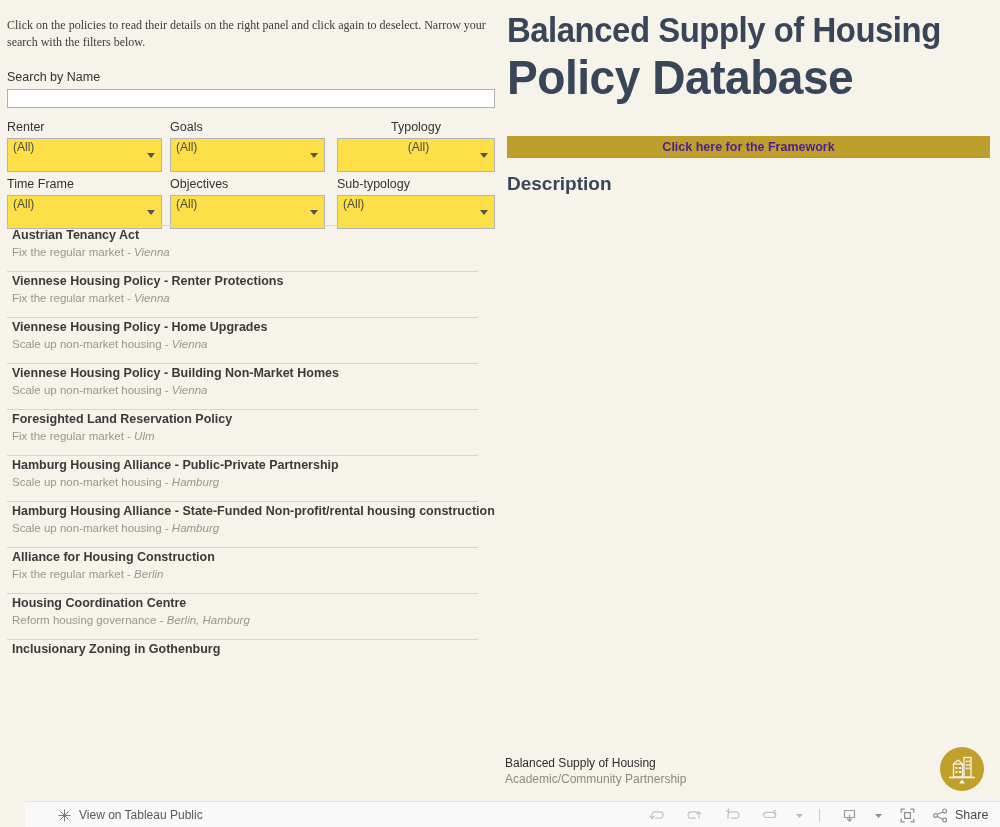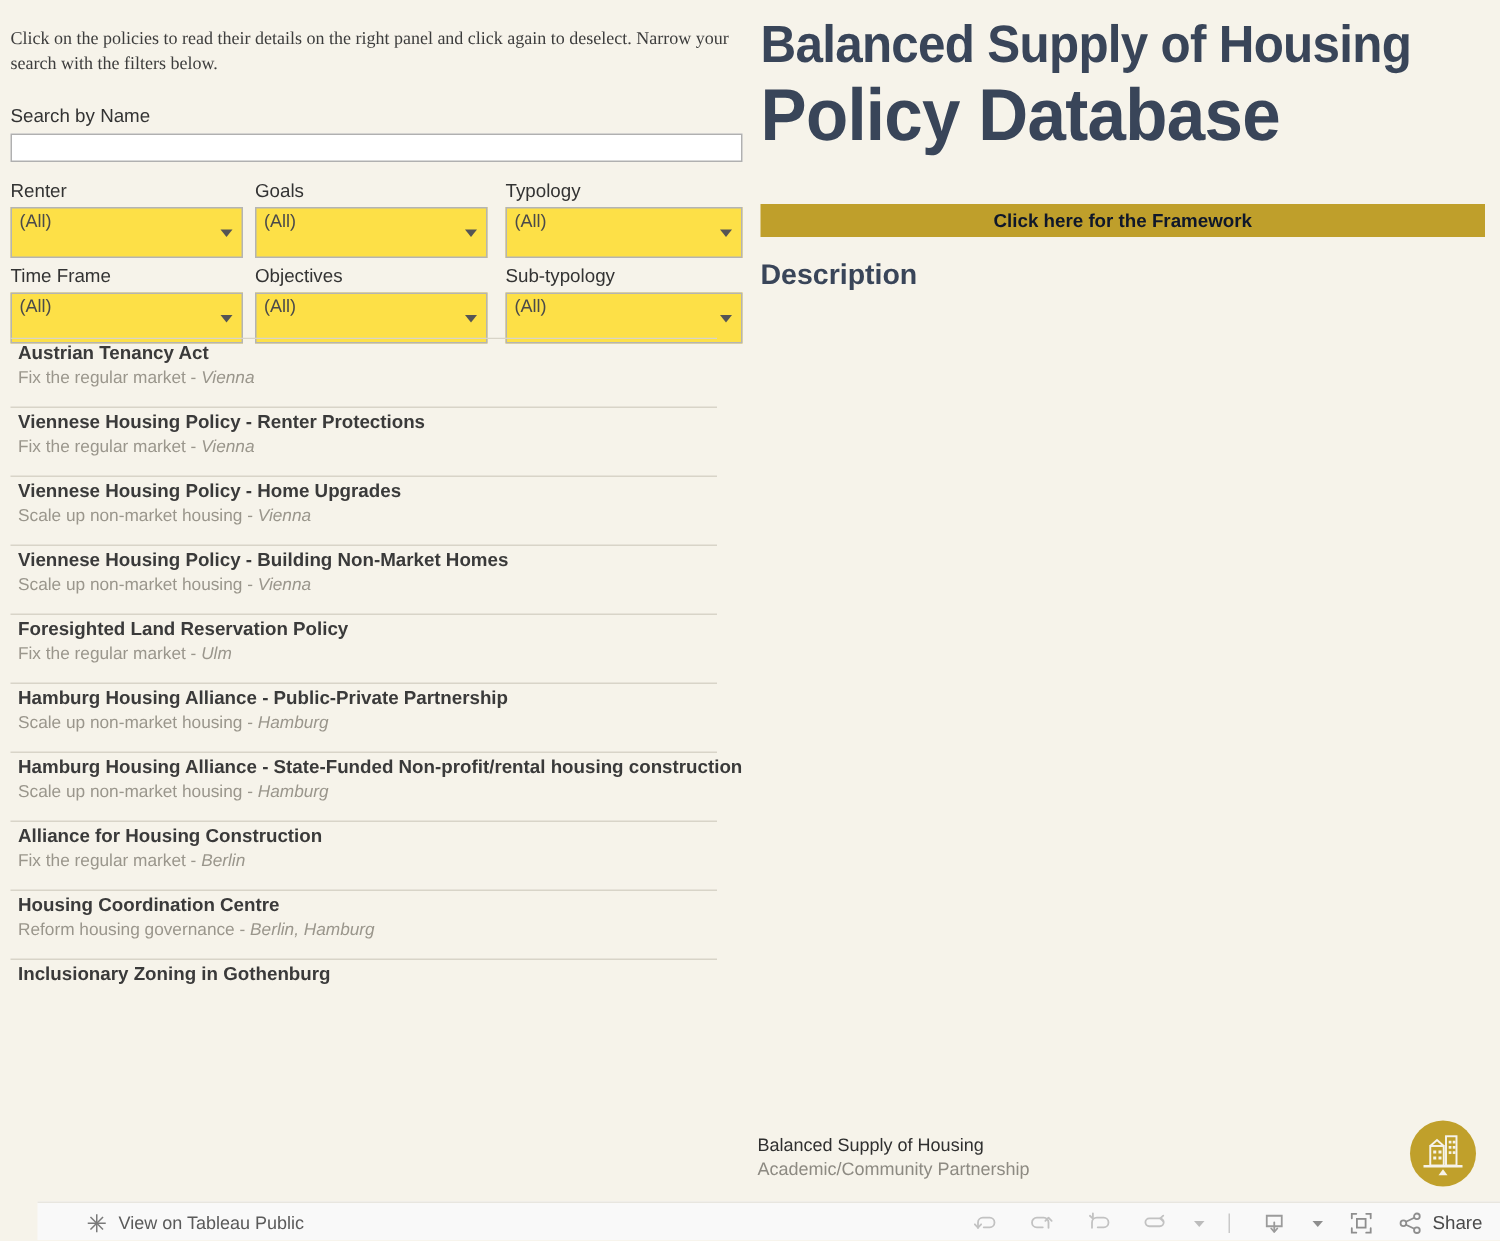--- a/index.html
+++ b/index.html
@@ -82,21 +82,21 @@
     right: 6px; top: 50%;
     margin-top: -2px;
     width: 0; height: 0;
     border-left: 4px solid transparent;
     border-right: 4px solid transparent;
     border-top: 5px solid #555555;
   }
 
   .f-country   { left: 7px;   top: 120px; }
   .f-goals     { left: 170px; top: 120px; }
-  .f-typology  { left: 337px; top: 120px; }
+  .f-typology  { left: 337px; top: 120px; text-align: center; }
   .f-timeframe { left: 7px;   top: 177px; }
   .f-objectives{ left: 170px; top: 177px; }
   .f-subtypology{left: 337px; top: 177px; }
   .f-typology .filter-select,
   .f-subtypology .filter-select { width: 158px; }
 
   
   .policy-list {
     position: absolute;
     left: 0; top: 225px;
@@ -156,21 +156,21 @@
     font-size: 49px;
     line-height: 54px;
     transform: scaleX(0.94);
     transform-origin: left center;
   }
   .framework-bar {
     position: absolute;
     left: 507px; top: 136px;
     width: 483px; height: 22px;
     background: #bf9f2b;
-    color: #0f172a;
+    color: #4c1d95;
     font-size: 12.5px;
     font-weight: bold;
     text-align: center;
     line-height: 22px;
     cursor: pointer;
   }
   .description-heading {
     position: absolute;
     left: 507px; top: 173px;
     font-size: 19px;

